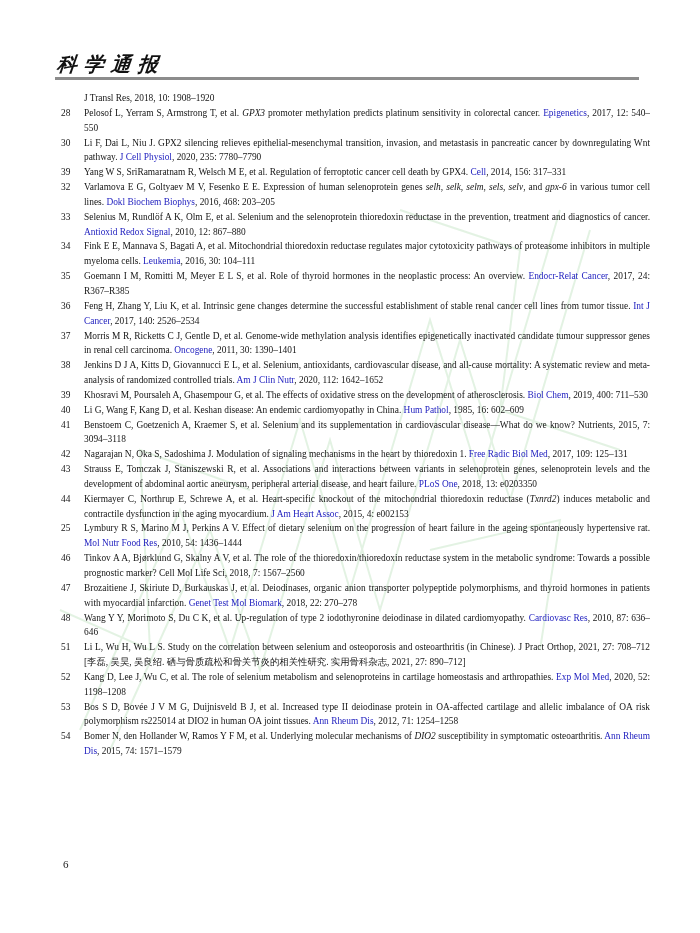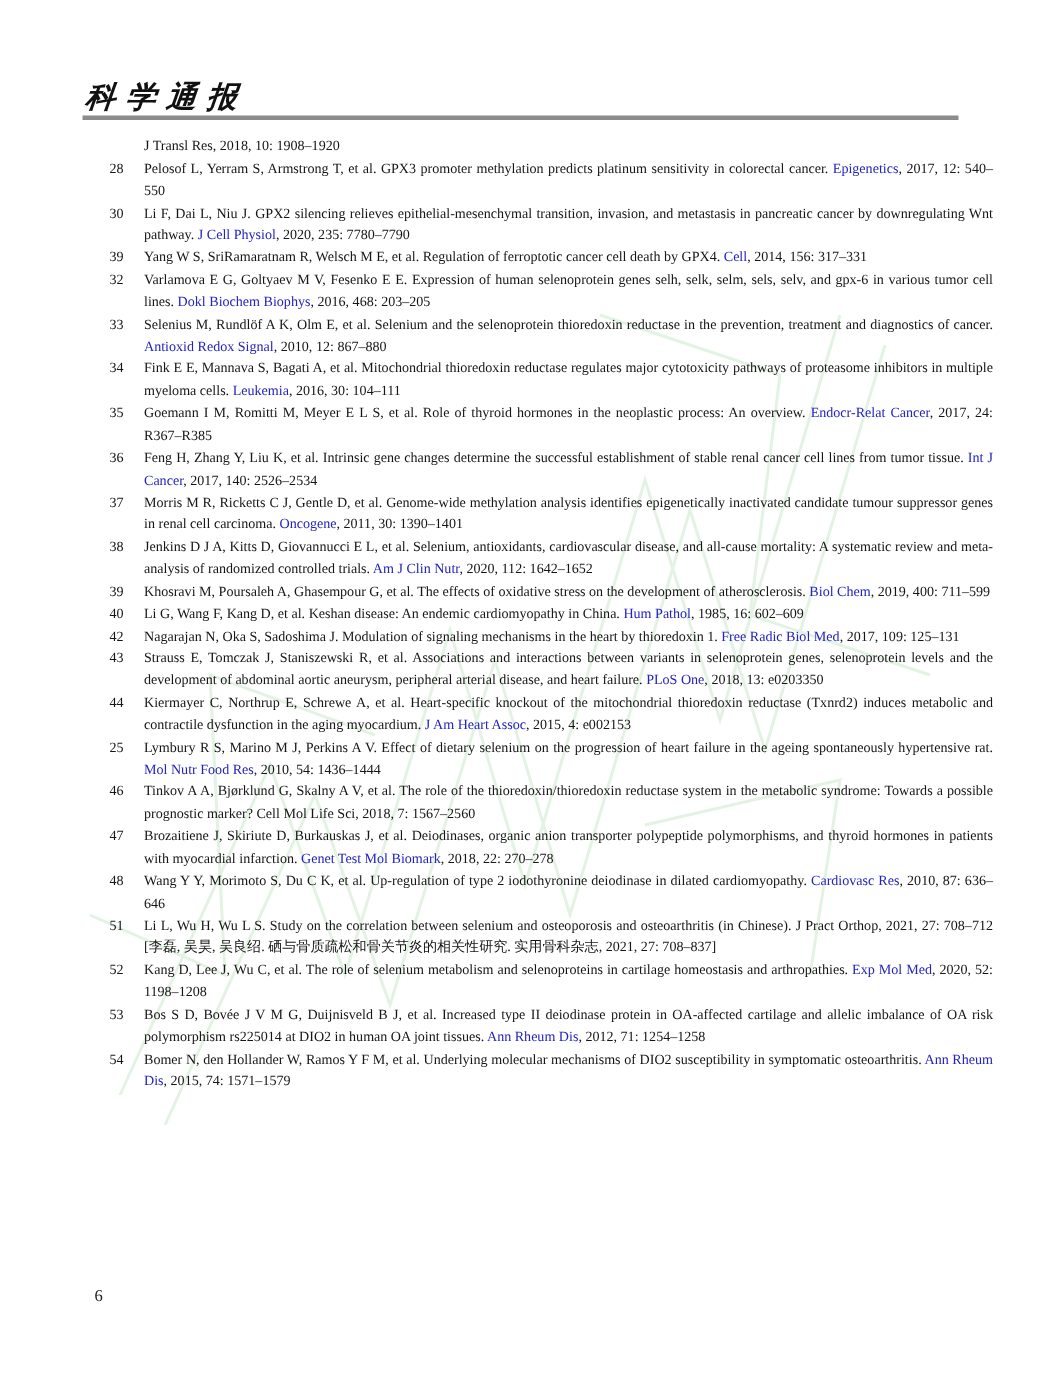--- a/index.html
+++ b/index.html
@@ -25,28 +25,28 @@
     letter-spacing: 7px; color: #111;
     transform: skewX(-6deg);
     white-space: nowrap;
   }
   .masthead-rule {
     position: absolute; left: 55px; top: 77px;
     width: 584px; height: 2.5px; background: #8c8c8c;
   }
 
   .refs {
-    position: absolute; left: 73px; top: 91px; width: 589px;
+    position: absolute; left: 61px; top: 91px; width: 589px;
     font-size: 9.4px; line-height: 14.85px;
   }
   .ref-item { display: flex; }
   .ref-num { width: 23px; flex: 0 0 23px; }
   .ref-text { flex: 1; text-align: justify; text-align-last: left; }
   .seg-plain { }
-  .seg-italic { }
+  .seg-italic { font-style: italic; }
   .seg-link { color: #2323c0; }
 
   .page-number {
     position: absolute; left: 63px; top: 858px;
     font-size: 11px; color: #222;
   }
 </style>
 </head>
 <body>
 
@@ -105,25 +105,29 @@
       <div class="ref-item">
     <span class="ref-num">37</span>
     <span class="ref-text"><span class="seg-plain">Morris M R, Ricketts C J, Gentle D, et al. Genome-wide methylation analysis identifies epigenetically inactivated candidate tumour suppressor genes in renal cell carcinoma. </span><span class="seg-link">Oncogene</span><span class="seg-plain">, 2011, 30: 1390–1401</span></span>
   </div>
       <div class="ref-item">
     <span class="ref-num">38</span>
     <span class="ref-text"><span class="seg-plain">Jenkins D J A, Kitts D, Giovannucci E L, et al. Selenium, antioxidants, cardiovascular disease, and all-cause mortality: A systematic review and meta-analysis of randomized controlled trials. </span><span class="seg-link">Am J Clin Nutr</span><span class="seg-plain">, 2020, 112: 1642–1652</span></span>
   </div>
       <div class="ref-item">
     <span class="ref-num">39</span>
-    <span class="ref-text"><span class="seg-plain">Khosravi M, Poursaleh A, Ghasempour G, et al. The effects of oxidative stress on the development of atherosclerosis. </span><span class="seg-link">Biol Chem</span><span class="seg-plain">, 2019, 400: 711–599</span></span>
+    <span class="ref-text"><span class="seg-plain">Khosravi M, Poursaleh A, Ghasempour G, et al. The effects of oxidative stress on the development of atherosclerosis. </span><span class="seg-link">Biol Chem</span><span class="seg-plain">, 2019, 400: 711–530</span></span>
   </div>
       <div class="ref-item">
     <span class="ref-num">40</span>
     <span class="ref-text"><span class="seg-plain">Li G, Wang F, Kang D, et al. Keshan disease: An endemic cardiomyopathy in China. </span><span class="seg-link">Hum Pathol</span><span class="seg-plain">, 1985, 16: 602–609</span></span>
+  </div>
+      <div class="ref-item">
+    <span class="ref-num">41</span>
+    <span class="ref-text"><span class="seg-plain">Benstoem C, Goetzenich A, Kraemer S, et al. Selenium and its supplementation in cardiovascular disease—What do we know? Nutrients, 2015, 7: 3094–3118</span></span>
   </div>
       <div class="ref-item">
     <span class="ref-num">42</span>
     <span class="ref-text"><span class="seg-plain">Nagarajan N, Oka S, Sadoshima J. Modulation of signaling mechanisms in the heart by thioredoxin 1. </span><span class="seg-link">Free Radic Biol Med</span><span class="seg-plain">, 2017, 109: 125–131</span></span>
   </div>
       <div class="ref-item">
     <span class="ref-num">43</span>
     <span class="ref-text"><span class="seg-plain">Strauss E, Tomczak J, Staniszewski R, et al. Associations and interactions between variants in selenoprotein genes, selenoprotein levels and the development of abdominal aortic aneurysm, peripheral arterial disease, and heart failure. </span><span class="seg-link">PLoS One</span><span class="seg-plain">, 2018, 13: e0203350</span></span>
   </div>
       <div class="ref-item">
@@ -141,21 +145,21 @@
       <div class="ref-item">
     <span class="ref-num">47</span>
     <span class="ref-text"><span class="seg-plain">Brozaitiene J, Skiriute D, Burkauskas J, et al. Deiodinases, organic anion transporter polypeptide polymorphisms, and thyroid hormones in patients with myocardial infarction. </span><span class="seg-link">Genet Test Mol Biomark</span><span class="seg-plain">, 2018, 22: 270–278</span></span>
   </div>
       <div class="ref-item">
     <span class="ref-num">48</span>
     <span class="ref-text"><span class="seg-plain">Wang Y Y, Morimoto S, Du C K, et al. Up-regulation of type 2 iodothyronine deiodinase in dilated cardiomyopathy. </span><span class="seg-link">Cardiovasc Res</span><span class="seg-plain">, 2010, 87: 636–646</span></span>
   </div>
       <div class="ref-item">
     <span class="ref-num">51</span>
-    <span class="ref-text"><span class="seg-plain">Li L, Wu H, Wu L S. Study on the correlation between selenium and osteoporosis and osteoarthritis (in Chinese). J Pract Orthop, 2021, 27: 708–712 [李磊, 吴昊, 吴良绍. 硒与骨质疏松和骨关节炎的相关性研究. 实用骨科杂志, 2021, 27: 708–837]</span></span>
+    <span class="ref-text"><span class="seg-plain">Li L, Wu H, Wu L S. Study on the correlation between selenium and osteoporosis and osteoarthritis (in Chinese). J Pract Orthop, 2021, 27: 708–712 [李磊, 吴昊, 吴良绍. 硒与骨质疏松和骨关节炎的相关性研究. 实用骨科杂志, 2021, 27: 890–712]</span></span>
   </div>
       <div class="ref-item">
     <span class="ref-num">52</span>
     <span class="ref-text"><span class="seg-plain">Kang D, Lee J, Wu C, et al. The role of selenium metabolism and selenoproteins in cartilage homeostasis and arthropathies. </span><span class="seg-link">Exp Mol Med</span><span class="seg-plain">, 2020, 52: 1198–1208</span></span>
   </div>
       <div class="ref-item">
     <span class="ref-num">53</span>
     <span class="ref-text"><span class="seg-plain">Bos S D, Bovée J V M G, Duijnisveld B J, et al. Increased type II deiodinase protein in OA-affected cartilage and allelic imbalance of OA risk polymorphism rs225014 at DIO2 in human OA joint tissues. </span><span class="seg-link">Ann Rheum Dis</span><span class="seg-plain">, 2012, 71: 1254–1258</span></span>
   </div>
       <div class="ref-item">

